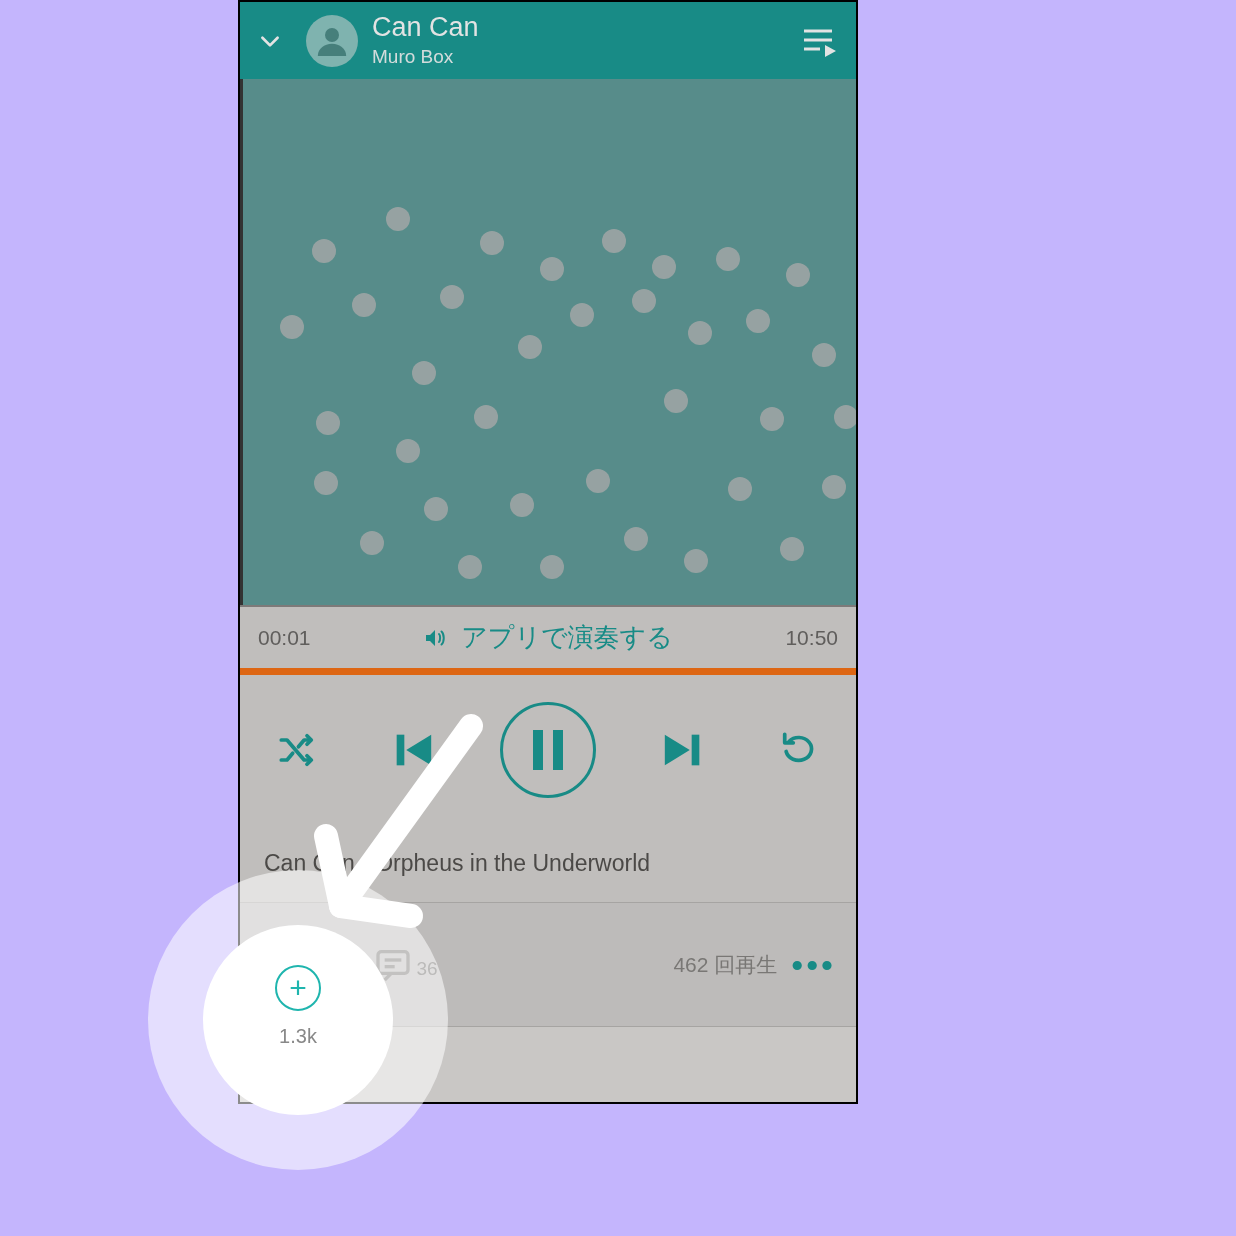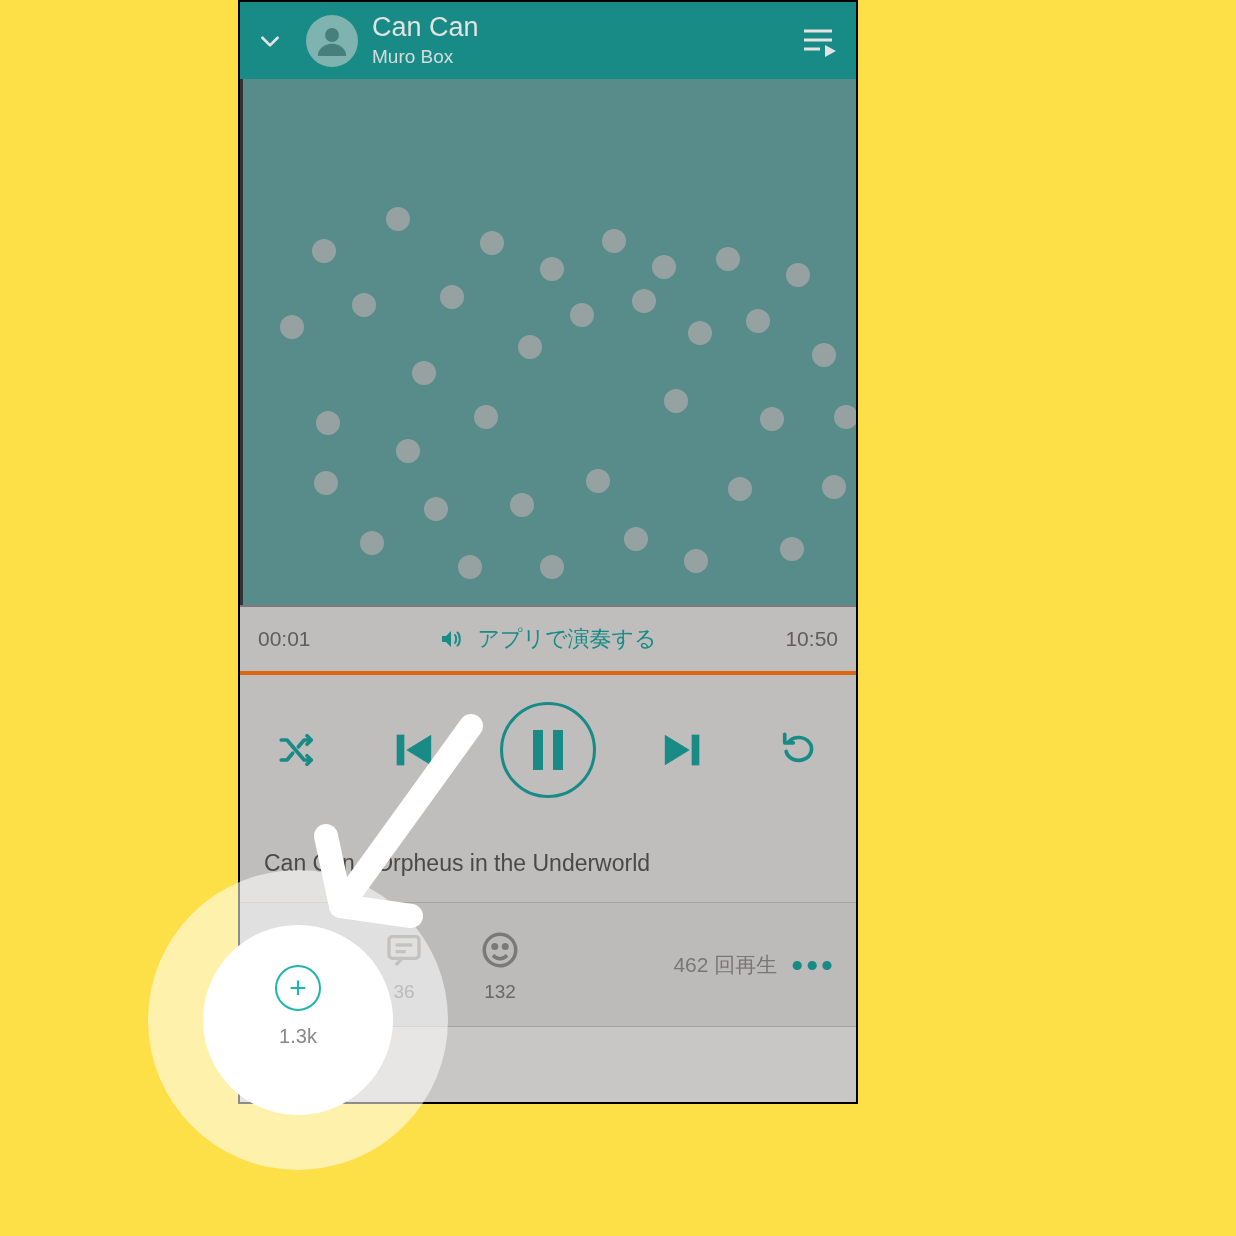--- a/index.html
+++ b/index.html
@@ -1,17 +1,17 @@
 <!DOCTYPE html>
 <html><head>
 <meta charset="utf-8">
 <style>
   * { box-sizing: border-box; margin: 0; padding: 0; }
   html, body { width: 1236px; height: 1236px; background: #fff; font-family: -apple-system, Helvetica, Arial, sans-serif; }
-  .canvas { position: relative; width: 1236px; height: 1236px; background: #fde047; }
+  .canvas { position: relative; width: 1236px; height: 1236px; background: #c4b5fd; }
 
   .phone {
     position: absolute;
     left: 238px; top: 0;
     width: 620px; height: 1104px;
     border: 2px solid #000;
     background: #e2e0de;
     overflow: hidden;
   }
 
@@ -58,28 +58,28 @@
     position:absolute; left:0; top:0; bottom:0; width:3px;
     background:#3a3a3a;
   }
 
   
   .timerow {
     height: 68px;
     display:flex; align-items:center; justify-content:space-between;
     padding: 0 18px;
     background: #d8d6d4;
-    border-bottom: 4px solid #f97316;
+    border-bottom: 7px solid #f97316;
   }
   .timerow .tl, .timerow .tr {
     color: #6c6a68; font-size: 21px;
   }
   .speaker {
     display:flex; align-items:center;
-    color: #1b9d97; font-size: 22px; gap:14px;
+    color: #1b9d97; font-size: 26px; gap:14px;
   }
 
   
   .controls {
     height: 150px;
     display:flex; align-items:center; justify-content:space-between;
     padding: 0 30px;
     background: #d8d6d4;
   }
   .ctl { color: #1b9d97; display:flex; align-items:center; justify-content:center; }
@@ -105,21 +105,21 @@
 
   
   .stats {
     height: 124px;
     display:flex; align-items:center;
     padding: 0 20px;
     background: #d5d3d1;
     border-bottom: 1px solid #bbb9b7;
   }
   .stat {
-    display:flex; flex-direction:column; align-items:center; justify-content:center;
+    display:flex; flex-direction:row; align-items:center; justify-content:center;
     width: 96px; color:#888684;
   }
   .stat .ic {
     width:46px; height:46px; display:flex; align-items:center; justify-content:center;
     color:#888684;
   }
   .stat.add .ic {
     border:2px solid #1b9d97; border-radius:50%; color:#1b9d97;
   }
   .stat .num { margin-top:8px; font-size:19px; color:#777573; }
@@ -304,31 +304,20 @@
         <div class="ic">
           <svg viewBox="0 0 24 24" width="40" height="40" fill="none" stroke="#8a8886" stroke-width="2">
               <rect x="3" y="4" width="18" height="13" rx="2"></rect>
               <path d="M7 21l4-4"></path>
               <line x1="7" y1="9" x2="17" y2="9"></line>
               <line x1="7" y1="13" x2="13" y2="13"></line>
             </svg>
         </div>
         <div class="num">36</div>
       </div>
-      <div class="stat">
-        <div class="ic">
-          <svg viewBox="0 0 24 24" width="42" height="42" fill="none" stroke="#8a8886" stroke-width="2">
-              <circle cx="12" cy="12" r="9"></circle>
-              <circle cx="9" cy="10" r="1" fill="#8a8886"></circle>
-              <circle cx="15" cy="10" r="1" fill="#8a8886"></circle>
-              <path d="M8 15c1.2 1.4 2.6 2 4 2s2.8-.6 4-2"></path>
-            </svg>
-        </div>
-        <div class="num">132</div>
-      </div>
       <div class="spacer"></div>
       <div class="plays">
         <span>462 回再生</span>
         <span class="dots">•••</span>
       </div>
     </div>
 
     <div class="dim"></div>
   </div>
 

